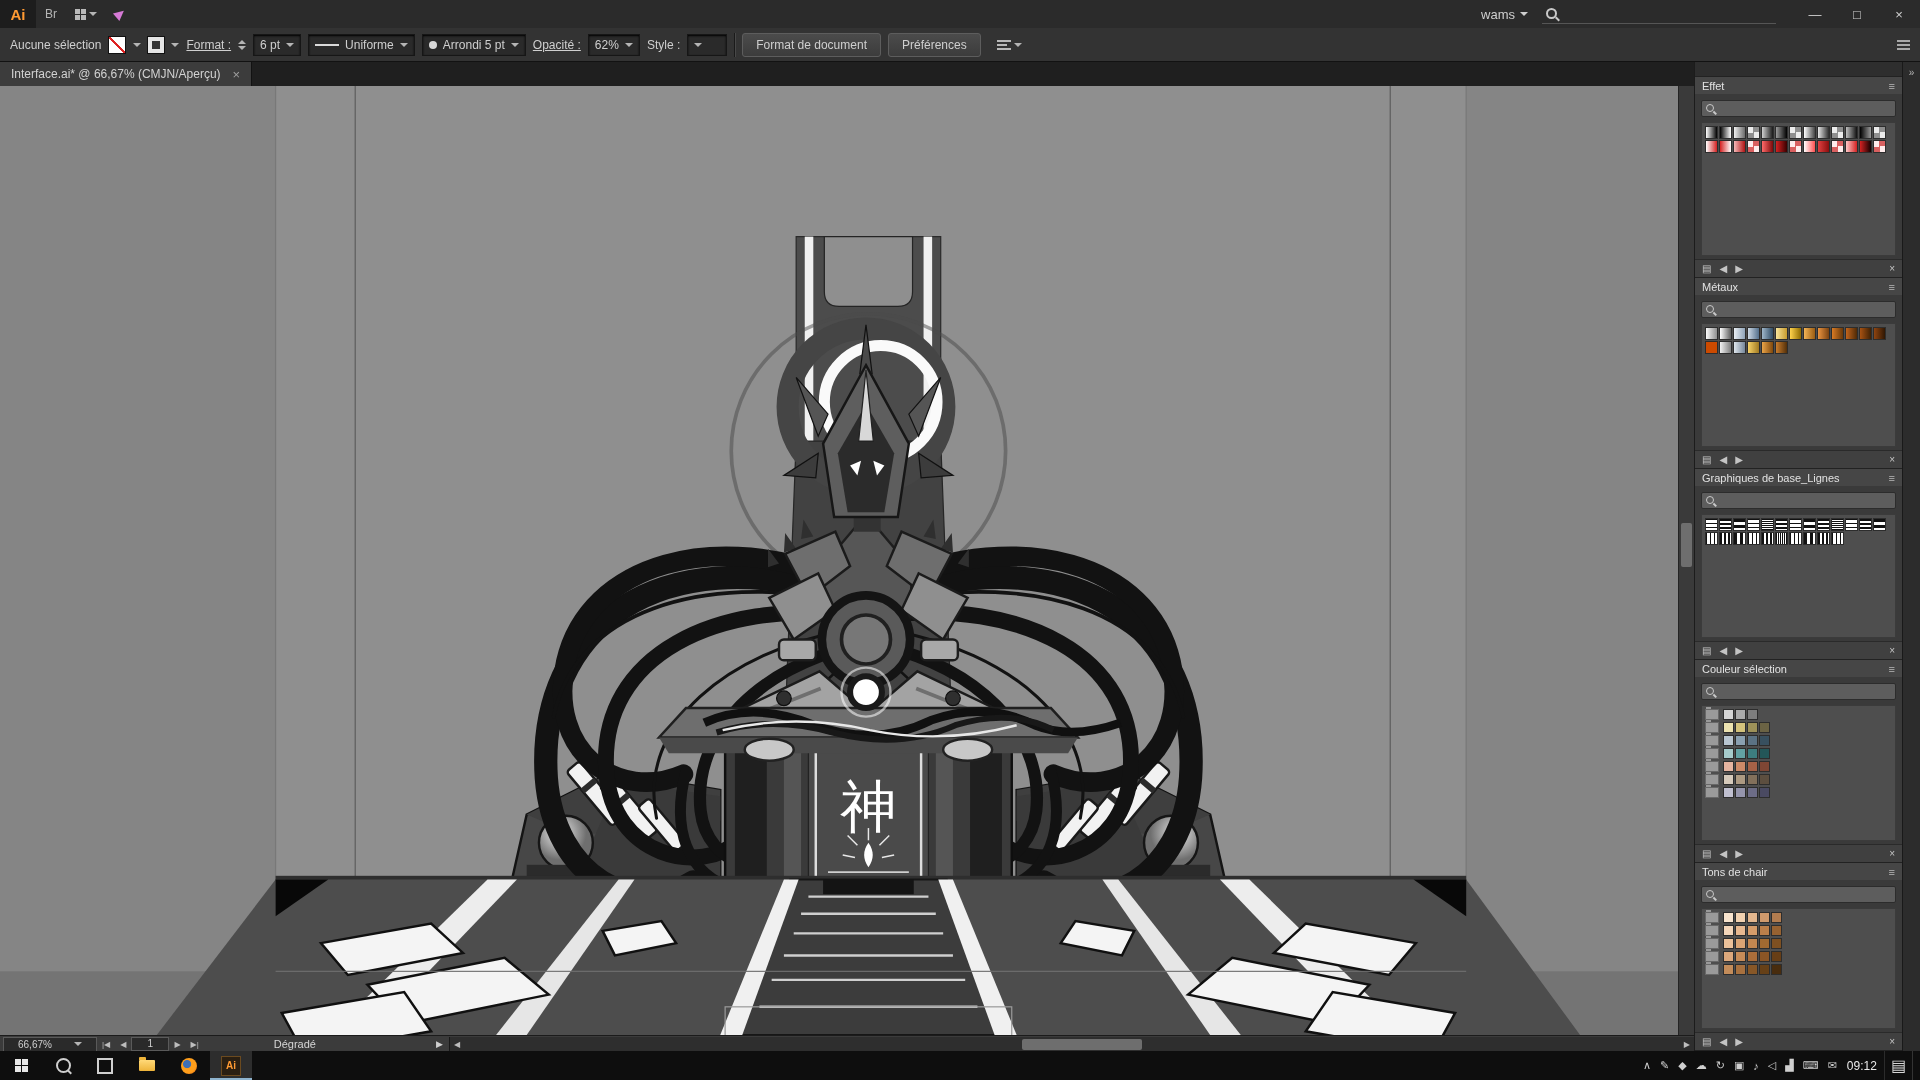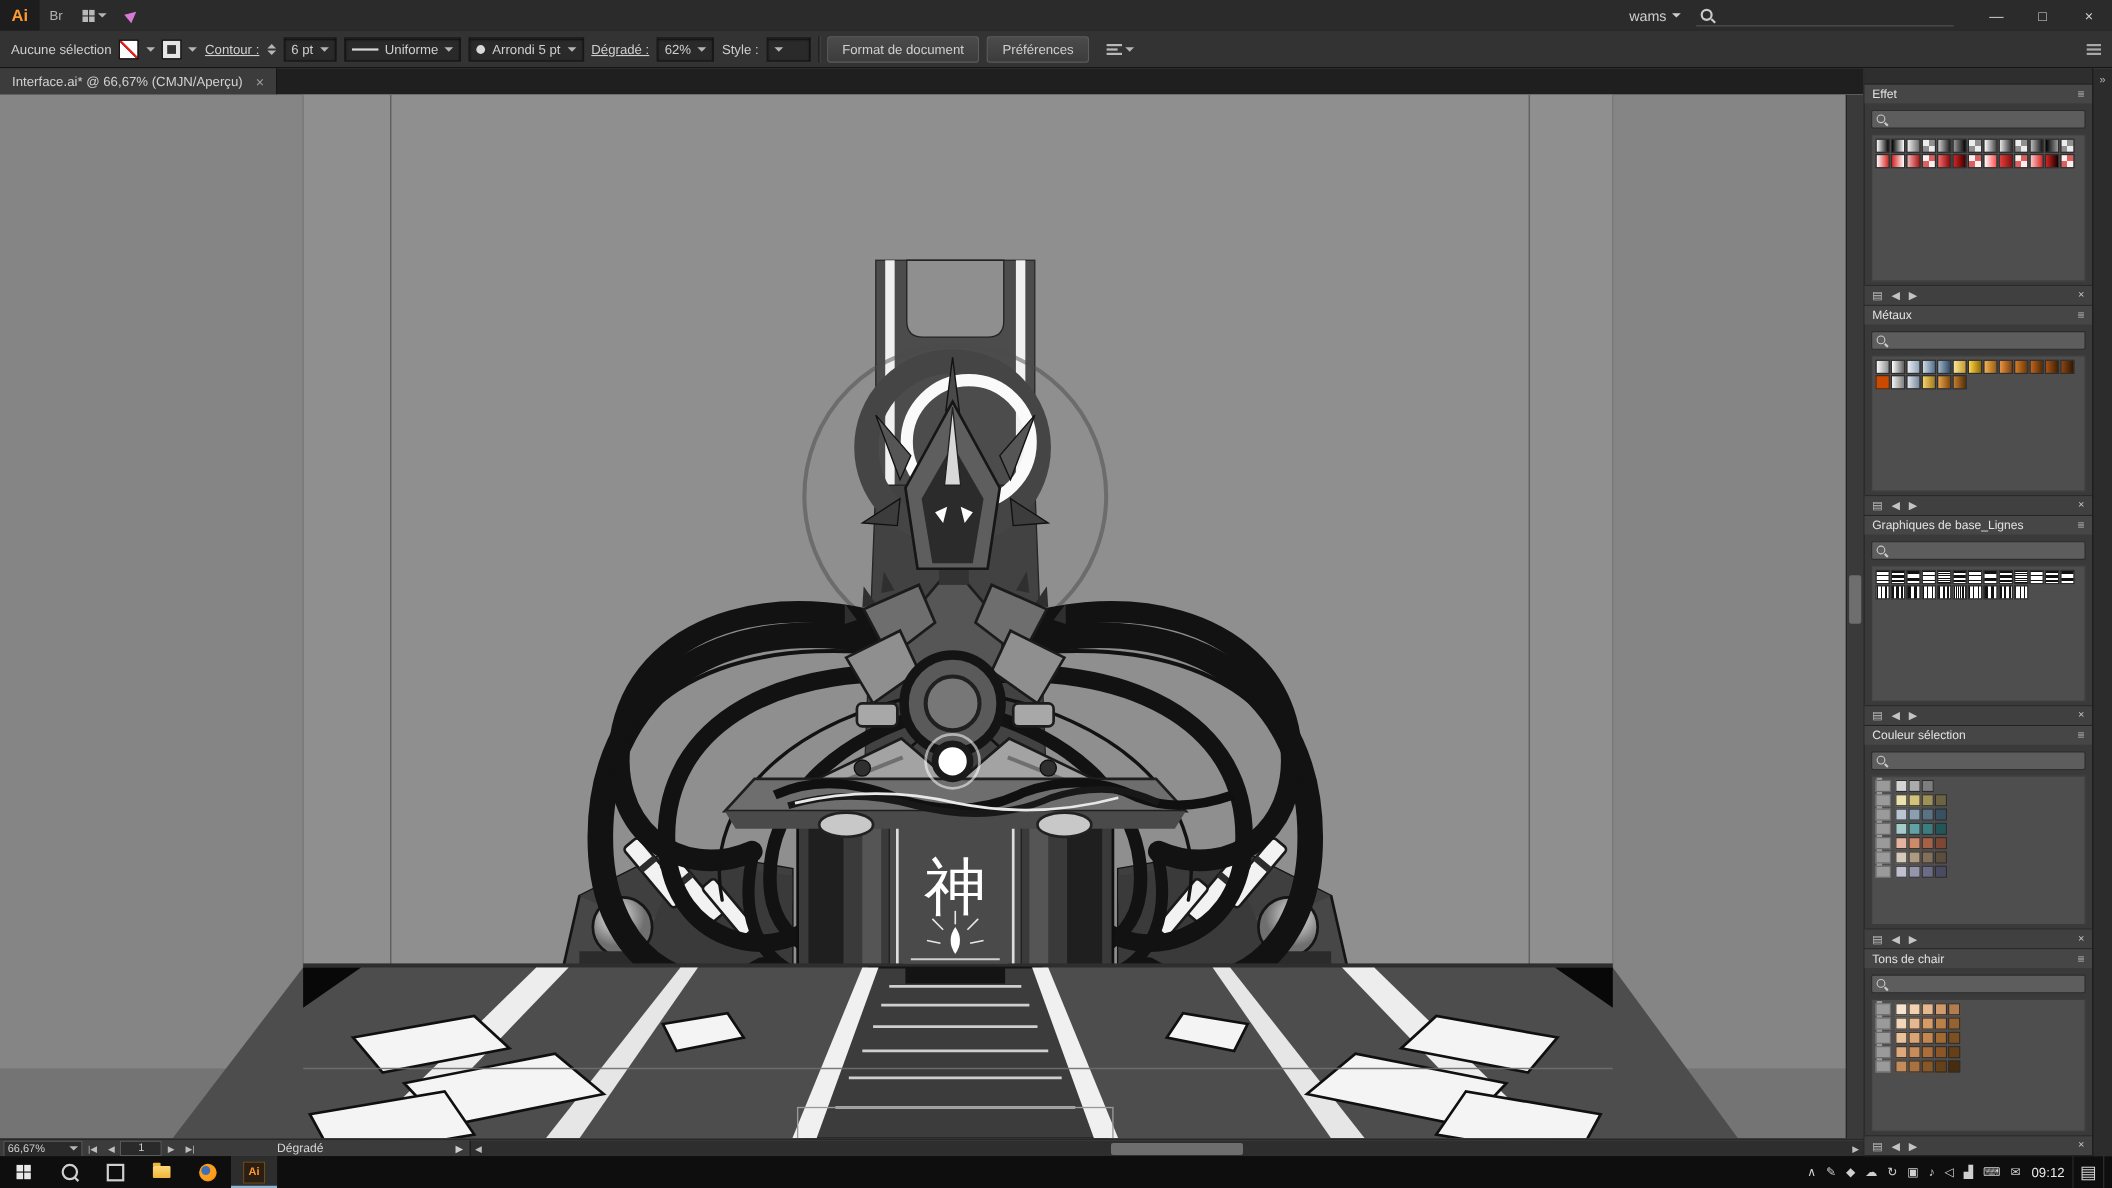--- a/index.html
+++ b/index.html
@@ -58,21 +58,21 @@
   .tab-close{color:#9f9f9f;font-size:13px;}
   
   #canvas{position:absolute;top:86px;left:0;width:1694px;height:949px;background:#868686;overflow:hidden;}
   #canvas svg{display:block;width:100%;height:100%;}
   #vscroll{position:absolute;top:0;right:0;width:15px;height:100%;background:#3a3a3a;border-left:1px solid #242424;}
   #vthumb{position:absolute;left:2px;right:2px;top:46%;height:44px;background:#6e6e6e;border-radius:2px;}
   
   #statusbar{position:absolute;top:1035px;left:0;width:1694px;height:16px;background:#3b3b3b;
              border-top:1px solid #1b1b1b;display:flex;align-items:center;font-size:11px;color:#cfcfcf;}
   .zoom-box{width:64px;height:13px;background:#2a2a2a;border:1px solid #5a5a5a;margin-left:3px;
-            display:flex;align-items:center;justify-content:space-between;padding:0 3px;font-size:10px;}
+            display:flex;align-items:center;justify-content:space-between;padding:0 14px;font-size:10px;}
   .nav-btn{padding:0 5px;font-size:8px;color:#bdbdbd;}
   .page-box{width:36px;height:12px;background:#2a2a2a;border:1px solid #5a5a5a;text-align:center;
             font-size:10px;line-height:12px;}
   .status-text{margin-left:70px;font-size:11px;color:#d6d6d6;}
   .play-btn{margin-left:120px;font-size:9px;color:#cfcfcf;}
   #hscroll{flex:1;height:15px;background:#2e2e2e;border-left:1px solid #191919;position:relative;
            margin-left:6px;display:flex;align-items:center;}
   .hs-arrow{font-size:8px;color:#bdbdbd;padding:0 4px;}
   #hthumb{position:absolute;top:2px;height:11px;left:46%;width:120px;background:#6e6e6e;border-radius:2px;}
   
@@ -156,40 +156,40 @@
     <span class="winbtn">□</span>
     <span class="winbtn">×</span>
   </div>
 
   <div id="controlbar">
     <span>Aucune sélection</span>
     <span class="none-sw"></span>
     <span class="dd"></span>
     <span class="stroke-ind"></span>
     <span class="dd"></span>
-    <span class="link">Contour :</span>
+    <span class="link">Format :</span>
     <span class="stepper">
         <b class="up"></b>
         <b class="dn"></b>
       </span>
     <span class="cb-box">
       <span>6 pt</span>
       <span class="dd"></span>
     </span>
     <span class="cb-box">
       <span class="wline"></span>
       <span>Uniforme</span>
       <span class="dd"></span>
     </span>
     <span class="cb-box">
       <span class="bdot"></span>
       <span>Arrondi 5 pt</span>
       <span class="dd"></span>
     </span>
-    <span class="link">Dégradé :</span>
+    <span class="link">Opacité :</span>
     <span class="cb-box">
       <span>62%</span>
       <span class="dd"></span>
     </span>
     <span>Style :</span>
     <span class="cb-box" style="width:26px;">
       <span class="dd"></span>
     </span>
     <span class="vsep"></span>
     <span class="cb-btn">Format de document</span>

